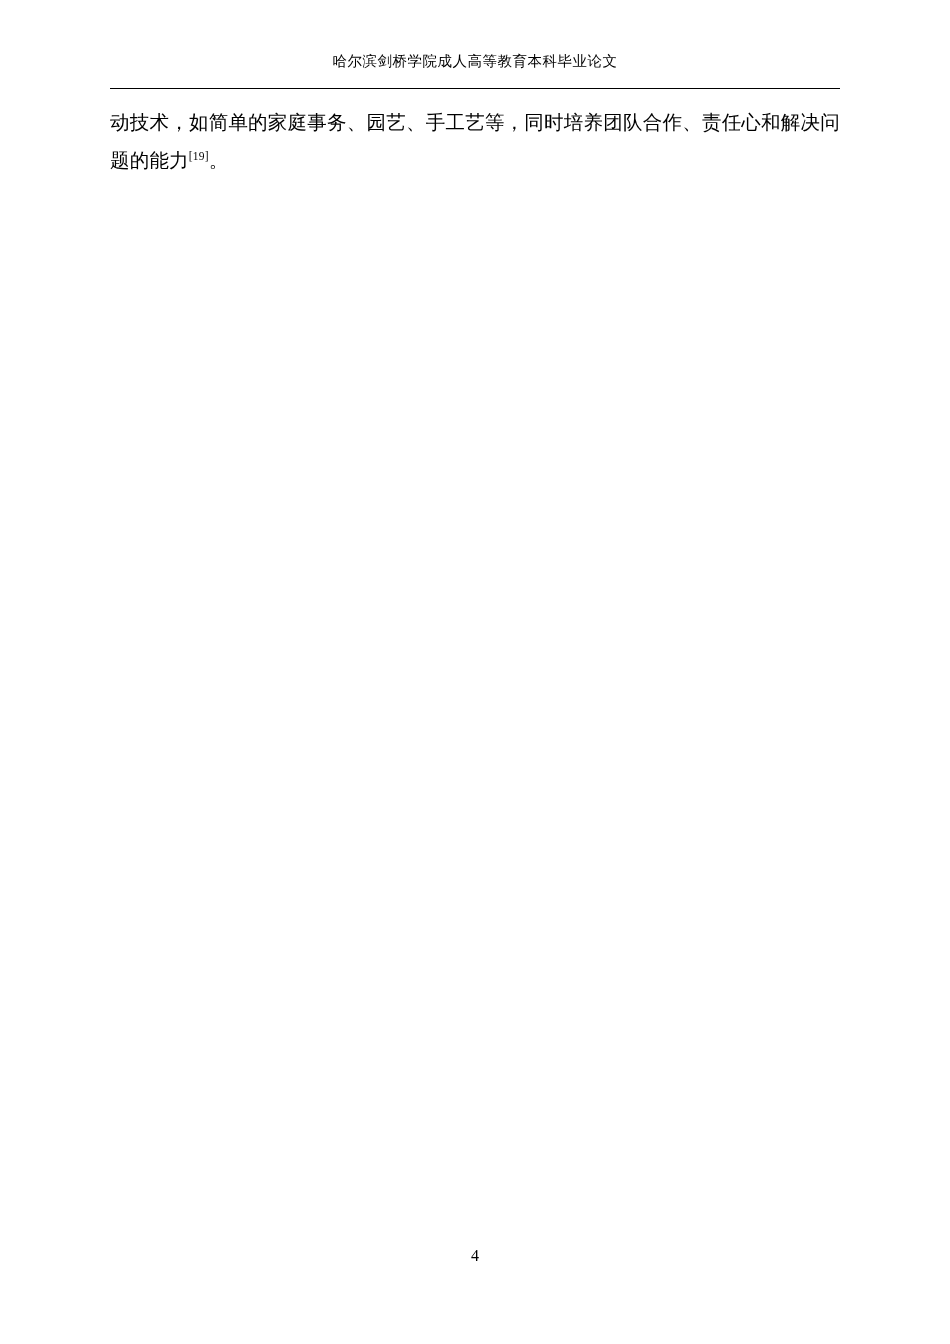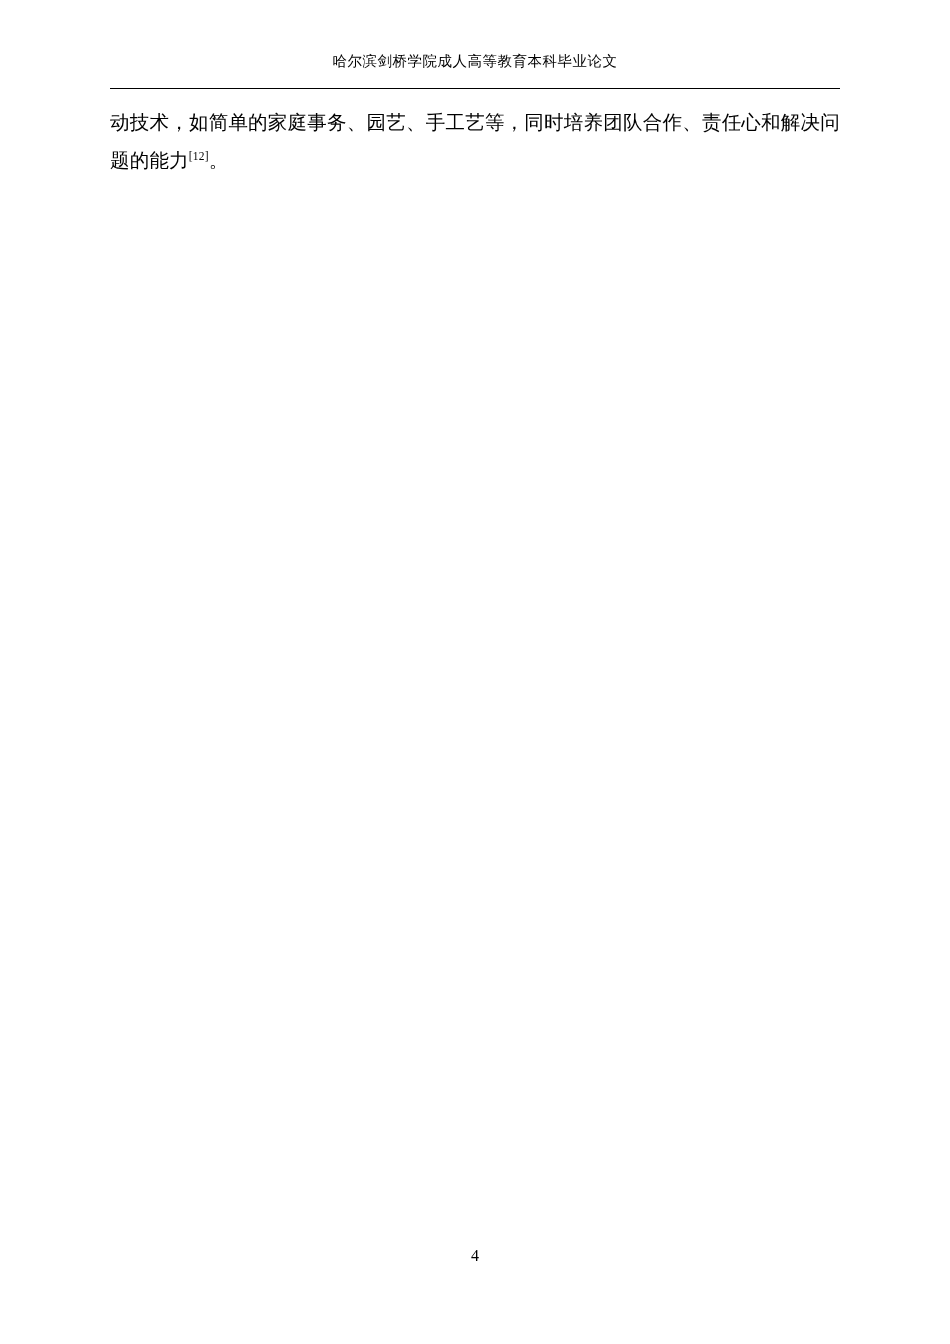--- a/index.html
+++ b/index.html
@@ -80,21 +80,21 @@
 
 <div class="page">
 
   <div class="header">
     <span class="header-text">哈尔滨剑桥学院成人高等教育本科毕业论文</span>
   </div>
   <div class="header-rule"></div>
 
   <div class="body-area">
 
-    <p class="para"><span>动技术，如简单的家庭事务、园艺、手工艺等，同时培养团队合作、责任心和解决问题的能力</span><sup class="ref">[12]</sup><span>。</span></p>
+    <p class="para"><span>动技术，如简单的家庭事务、园艺、手工艺等，同时培养团队合作、责任心和解决问题的能力</span><sup class="ref">[19]</sup><span>。</span></p>
 
 
   </div>
 
   <div class="footer">
     <span class="page-number">4</span>
   </div>
 
 </div>
 

